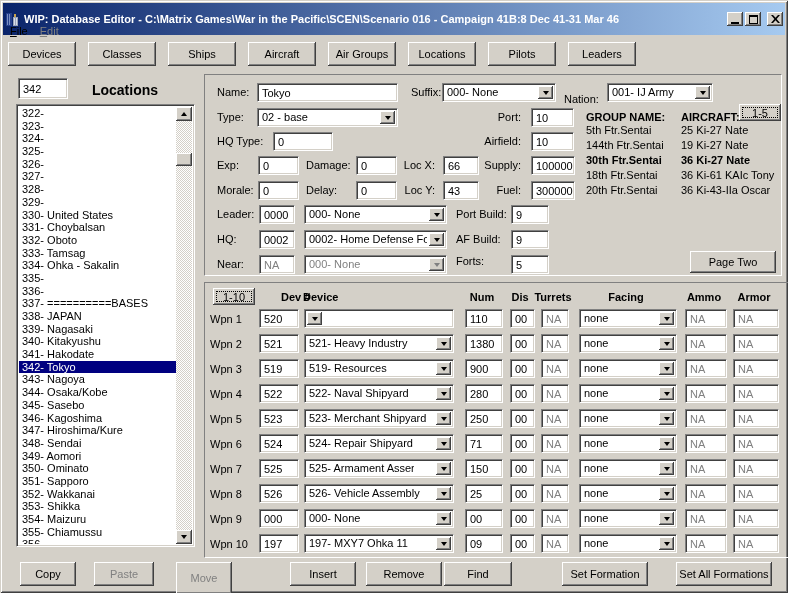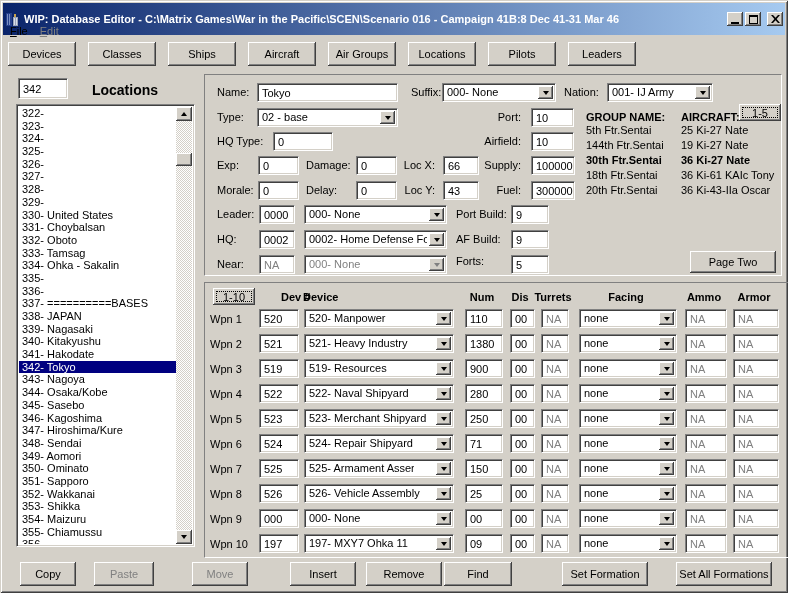--- a/index.html
+++ b/index.html
@@ -182,21 +182,21 @@
 
     <span class="lbl" style="left:12px; top:11px;">Name:</span>
     <input class="field" style="left: 52px; top: 8px; width: 141px;" readonly="" value="Tokyo">
     <span class="lbl" style="left:206px; top:11px;">Suffix:</span>
     <div class="combo" style="left:237px; top:8px; width:114px;">
       <span class="combo-text">000- None</span>
       <span class="combo-btn">
           <span class="arrow-down"></span>
         </span>
     </div>
-    <span class="lbl" style="left:359px; top:11px;text-align:right;">Nation:</span>
+    <span class="lbl" style="left:359px; top:18px;text-align:right;">Nation:</span>
     <div class="combo" style="left:402px; top:8px; width:106px;">
       <span class="combo-text">001- IJ Army</span>
       <span class="combo-btn">
           <span class="arrow-down"></span>
         </span>
     </div>
 
     <span class="lbl" style="left:12px; top:36px;">Type:</span>
     <div class="combo" style="left:52px; top:33px; width:141px;">
       <span class="combo-text">02 - base</span>
@@ -299,21 +299,20 @@
     <span class="lbl bold" style="left:302px; top:8px; width:26px; text-align:center;">Dis</span>
     <span class="lbl bold" style="left:326px; top:8px; width:44px; text-align:center;">Turrets</span>
     <span class="lbl bold" style="left:388px; top:8px; width:66px; text-align:center;">Facing</span>
     <span class="lbl bold" style="left:478px; top:8px; width:42px; text-align:center;">Ammo</span>
     <span class="lbl bold" style="left:526px; top:8px; width:46px; text-align:center;">Armor</span>
     <div>
         <div class="wpn-row" style="top: 26px;">
           <span class="wpn-label">Wpn 1</span>
           <input class="field cell" readonly="" value="520" style="left: 52px; top: 0px; width: 40px;">
           <div class="combo cell" style="left: 97px; top: 0px; width: 150px;">
-            <span class="combo-text">520- Manpower</span>
             <span class="combo-btn">
               <span class="arrow-down"></span>
             </span>
           </div>
           <input class="field cell" readonly="" value="110" style="left: 258px; top: 0px; width: 38px;">
           <input class="field cell" readonly="" value="00" style="left: 303px; top: 0px; width: 25px;">
           <input class="field cell gray" readonly="" value="NA" style="left: 334px; top: 0px; width: 28px;">
           <div class="combo cell" style="left: 372px; top: 0px; width: 98px;">
             <span class="combo-text">none</span>
             <span class="combo-btn">
@@ -511,21 +510,21 @@
           </div>
           <input class="field cell gray" readonly="" value="NA" style="left: 478px; top: 0px; width: 42px;">
           <input class="field cell gray" readonly="" value="NA" style="left: 526px; top: 0px; width: 46px;">
         </div>
       </div>
   </div>
 
   <div>
       <div class="btn" style="left: 20px; top: 562px; width: 56px; height: 24px;">Copy</div>
       <div class="btn disabled" style="left: 94px; top: 562px; width: 60px; height: 24px;">Paste</div>
-      <div class="btn disabled" style="left: 192px; top: 562px; width: 56px; height: 24px;">Move</div>
+      <div class="btn disabled" style="left: 176px; top: 562px; width: 56px; height: 32px;">Move</div>
       <div class="btn" style="left: 290px; top: 562px; width: 66px; height: 24px;">Insert</div>
       <div class="btn" style="left: 366px; top: 562px; width: 76px; height: 24px;">Remove</div>
       <div class="btn" style="left: 444px; top: 562px; width: 68px; height: 24px;">Find</div>
       <div class="btn" style="left: 562px; top: 562px; width: 86px; height: 24px;">Set Formation</div>
       <div class="btn" style="left: 676px; top: 562px; width: 96px; height: 24px;">Set All Formations</div>
     </div>
 
 </div>
 
 </body></html>

